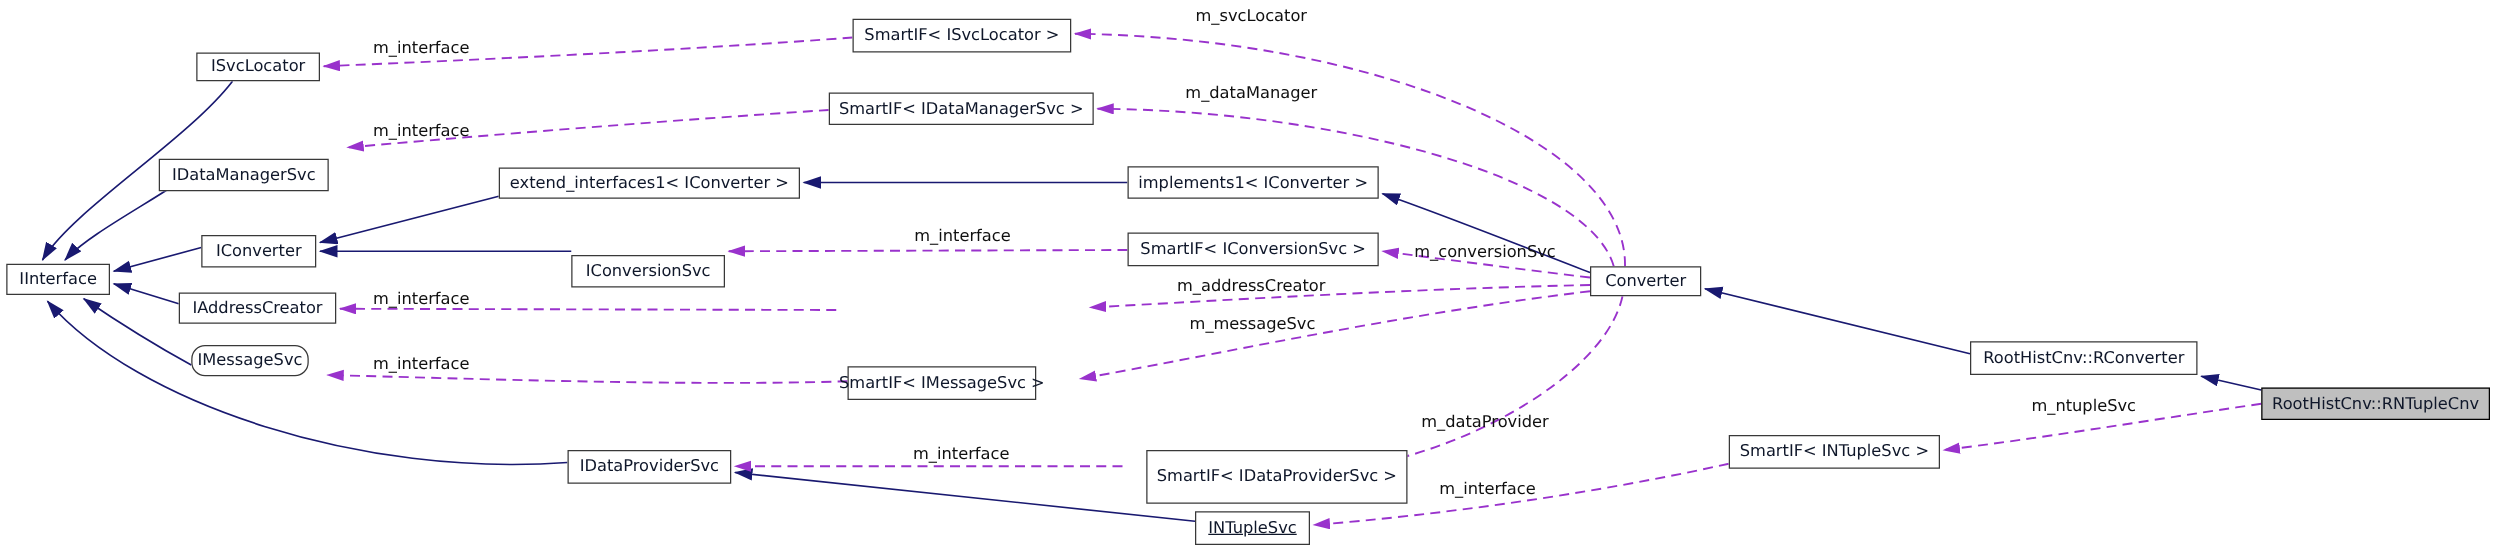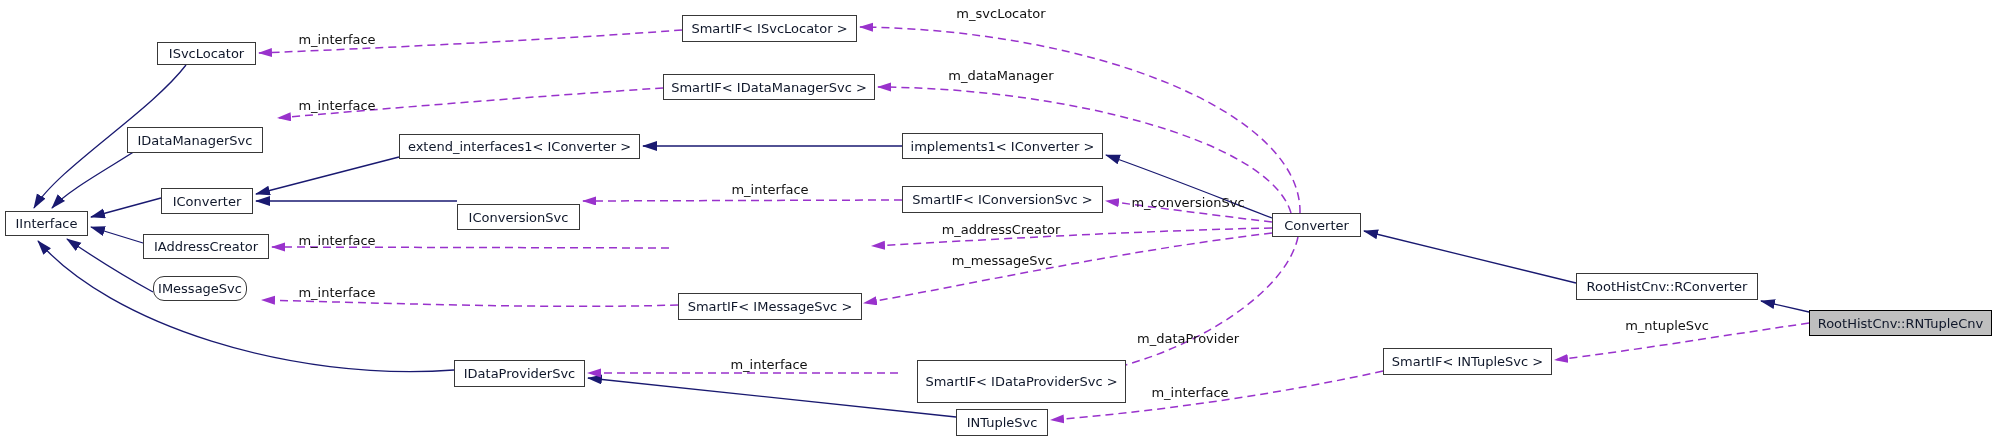--- a/index.html
+++ b/index.html
@@ -98,20 +98,20 @@
     <div class="node" style="left: 161px; top: 188px; width: 92px; height: 26px;">IConverter</div>
     <div class="node" style="left: 143px; top: 234px; width: 126px; height: 25px;">IAddressCreator</div>
     <div class="node" style="left: 153px; top: 276px; width: 94px; height: 25px; border-radius: 11px;">IMessageSvc</div>
     <div class="node" style="left: 454px; top: 360px; width: 131px; height: 27px;">IDataProviderSvc</div>
     <div class="node" style="left: 399px; top: 134px; width: 241px; height: 25px;">extend_interfaces1&lt; IConverter &gt;</div>
     <div class="node" style="left: 902px; top: 133px; width: 201px; height: 26px;">implements1&lt; IConverter &gt;</div>
     <div class="node" style="left: 457px; top: 188px; width: 123px; height: 26px; margin-top: 16px;">IConversionSvc</div>
     <div class="node" style="left: 682px; top: 15px; width: 175px; height: 27px;">SmartIF&lt; ISvcLocator &gt;</div>
     <div class="node" style="left: 663px; top: 74px; width: 212px; height: 26px;">SmartIF&lt; IDataManagerSvc &gt;</div>
     <div class="node" style="left: 902px; top: 186px; width: 201px; height: 27px;">SmartIF&lt; IConversionSvc &gt;</div>
-    <div class="node" style="left: 678px; top: 293px; width: 184px; height: 27px;">SmartIF&lt; IMessageSvc &gt;</div>
+    <div class="node" style="left: 678px; top: 293px; width: 151px; height: 27px;">SmartIF&lt; IMessageSvc &gt;</div>
     <div class="node" style="left: 898px; top: 360px; width: 209px; height: 43px; margin-left: 19px;">SmartIF&lt; IDataProviderSvc &gt;</div>
-    <div class="node" style="left: 956px; top: 409px; width: 92px; height: 27px;">INTupleSvc</div>
+    <div class="node" style="left: 956px; top: 409px; width: 92px; height: 27px; text-decoration: underline;">INTupleSvc</div>
     <div class="node" style="left: 1272px; top: 213px; width: 89px; height: 24px;">Converter</div>
     <div class="node" style="left: 1383px; top: 348px; width: 169px; height: 27px;">SmartIF&lt; INTupleSvc &gt;</div>
     <div class="node" style="left: 1576px; top: 273px; width: 182px; height: 27px;">RootHistCnv::RConverter</div>
     <div class="node hl" style="left: 1809px; top: 310px; width: 183px; height: 26px;">RootHistCnv::RNTupleCnv</div>
   </div>
 
 </body></html>

